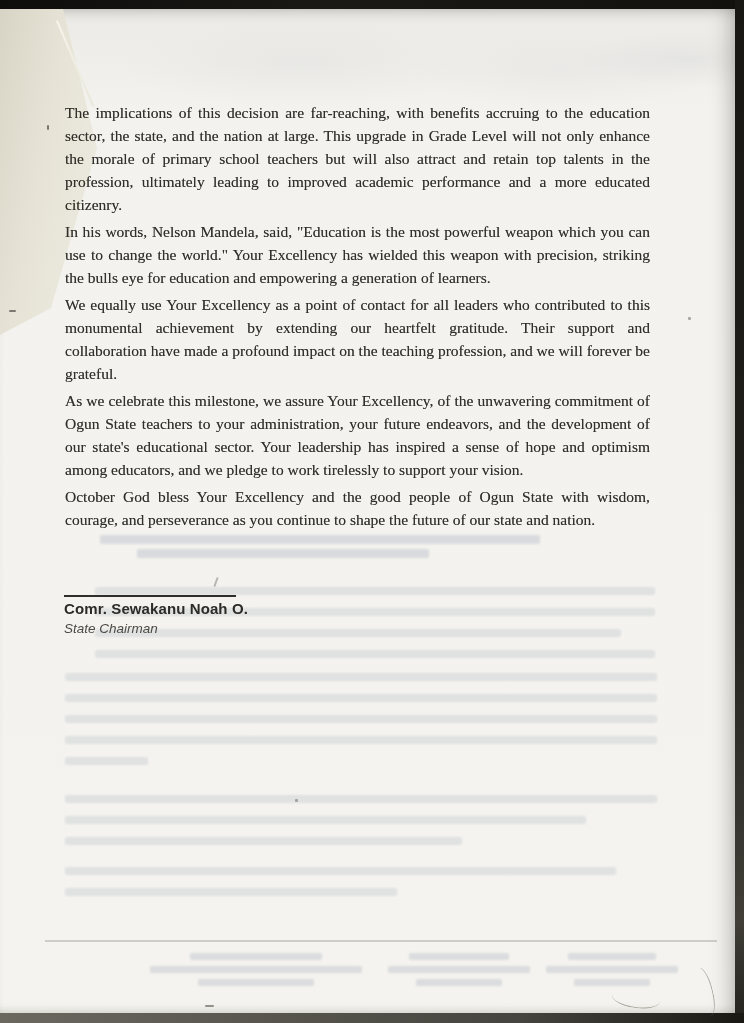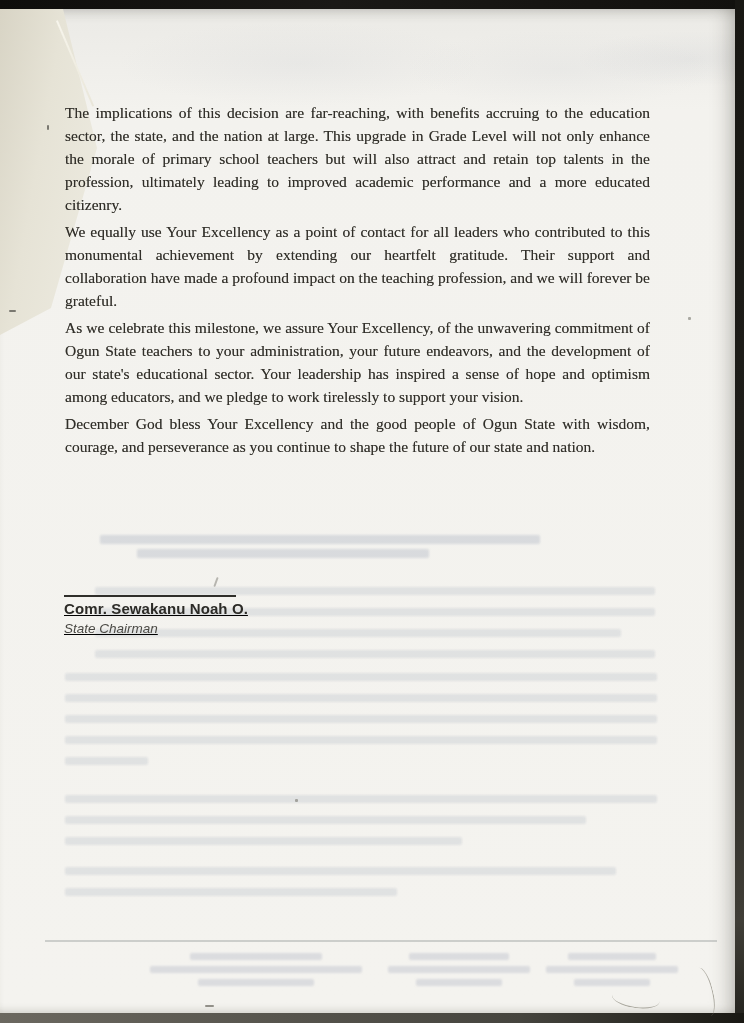--- a/index.html
+++ b/index.html
@@ -36,21 +36,21 @@
     transform:rotate(-23deg);transform-origin:top left;filter:blur(0.4px);
   }
   
   .body-text{
     position:absolute;left:65px;top:92px;width:593px;
     font-size:15.5px;line-height:23px;text-align:justify;
     color:#312f29;text-shadow:0 0 0.5px rgba(49,47,41,0.55);
   }
   .body-text p{margin:0 8px 4px 0;}
   
-  .sig{position:absolute;z-index:3;font-family:"Liberation Sans",sans-serif;text-decoration:underline;}
+  .sig{position:absolute;z-index:3;font-family:"Liberation Sans",sans-serif;}
   .sig-1{left:64px;top:586px;width:172px;}
   .sig-2{left:472px;top:586px;width:166px;}
   .sig-line{border-top:2px solid #2f2e2a;margin-bottom:3px;filter:blur(0.2px);}
   .sig-name{font-weight:bold;font-size:15px;color:#2c2b27;letter-spacing:0.1px;white-space:nowrap;}
   .sig-title{font-style:italic;font-size:13.5px;color:#4b4a45;margin-top:4px;}
   
   .ghost{position:absolute;z-index:1;filter:blur(0.8px);}
   .gl{height:8px;border-radius:2px;background:rgba(122,135,160,0.16);}
   .gp .gl{margin-bottom:13px;}
   .gh{height:9px;border-radius:2px;background:rgba(108,124,156,0.20);}
@@ -66,23 +66,24 @@
 
 <div class="scan">
 
   <div class="page">
 
     <div class="fold"></div>
     <div class="fold-crease"></div>
 
     <div class="body-text">
       <p>The implications of this decision are far-reaching, with benefits accruing to the education sector, the state, and the nation at large. This upgrade in Grade Level will not only enhance the morale of primary school teachers but will also attract and retain top talents in the profession, ultimately leading to improved academic performance and a more educated citizenry.</p>
+      <p>In his words, Nelson Mandela, said, "Education is the most powerful weapon which you can use to change the world."  Your Excellency has wielded this weapon with precision, striking the bulls eye for education and empowering a generation of learners.</p>
       <p>We equally use Your Excellency as a point of contact for all leaders who contributed to this monumental achievement by extending our heartfelt gratitude. Their support and collaboration have made a profound impact on the teaching profession, and we will forever be grateful.</p>
       <p>As we celebrate this milestone, we assure Your Excellency, of the unwavering commitment of Ogun State teachers to your administration, your future endeavors, and the development of our state's educational sector. Your leadership has inspired a sense of hope and optimism among educators, and we pledge to work tirelessly to support your vision.</p>
-      <p>December God bless Your Excellency and the good people of Ogun State with wisdom, courage, and perseverance as you continue to shape the future of our state and nation.</p>
+      <p>October God bless Your Excellency and the good people of Ogun State with wisdom, courage, and perseverance as you continue to shape the future of our state and nation.</p>
     </div>
 
     <div class="sig sig-1">
       <div class="sig-line"></div>
       <div class="sig-name">Comr. Sewakanu Noah O.</div>
       <div class="sig-title">State Chairman</div>
     </div>
 
     <div class="ghost gh" style="left:100px;top:526px;width:440px;"></div>
     <div class="ghost gh" style="left:137px;top:540px;width:292px;"></div>

